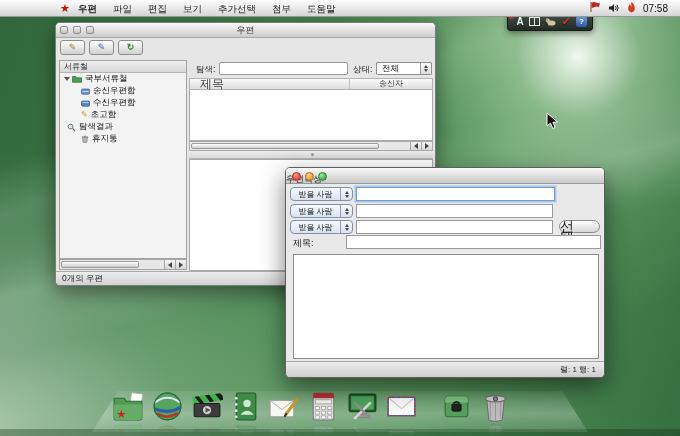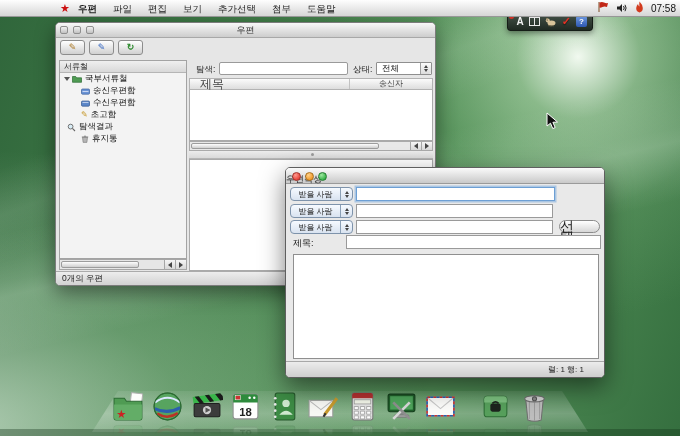--- a/index.html
+++ b/index.html
@@ -15,21 +15,21 @@
   .s2{left:-40px;top:40px;width:800px;height:90px;transform:rotate(-20deg);
       background:linear-gradient(rgba(255,255,255,0),rgba(240,255,240,.10) 50%,rgba(255,255,255,0));}
   .floor-dark{position:absolute;left:0;bottom:0;width:680px;height:7px;background:rgba(18,48,24,.35);z-index:1;}
 
   
   .menubar{position:absolute;left:0;top:0;width:680px;height:17px;z-index:40;display:flex;align-items:center;
     background:linear-gradient(#fefefe,#d6d6d6);border-bottom:1px solid #979797;}
   .mb-star{margin-left:60px;font-size:11px;line-height:17px;color:#cc1111;}
   .mb-item{font-size:9.5px;color:#1b1b1b;padding:0 8px;line-height:17px;white-space:nowrap;}
   .mb-item.app{font-weight:bold;}
-  .mb-right{margin-left:auto;display:flex;align-items:center;gap:7px;padding-right:4px;}
+  .mb-right{margin-left:auto;display:flex;align-items:center;gap:7px;padding-right:12px;}
   .mb-time{font-size:10px;color:#111;}
 
   
   .palette{position:absolute;left:507px;top:12px;width:86px;height:19px;z-index:36;
     background:linear-gradient(#46544a,#1f2a22);border:1px solid #151d17;border-radius:3px;
     box-shadow:0 2px 6px rgba(0,0,0,.45);display:flex;align-items:center;justify-content:flex-end;gap:5px;padding:0 5px;}
   .pal-close{position:absolute;left:1px;top:1px;width:5px;height:5px;border-radius:50%;background:#d03025;}
   .pal-a{color:#f2f2f2;font-size:10px;font-weight:bold;line-height:19px;}
   .pal-cols{width:11px;height:9px;border:1px solid #e8e8e8;display:flex;}
   .pal-cols i{flex:1;} .pal-cols i+i{border-left:1px solid #e8e8e8;}
@@ -115,21 +115,21 @@
   .cw-input{position:absolute;left:70px;top:0;height:14px;background:#fff;border:1px solid #9a9a9a;font-size:9px;padding:0 3px;font-family:inherit;}
   .row1 .cw-input{width:199px;border:1px solid #6d9fd4;box-shadow:0 0 0 1.5px rgba(120,170,220,.55);}
   .row2 .cw-input{width:197px;} .row3 .cw-input{width:197px;}
   .select-btn{position:absolute;left:273px;top:0;width:41px;height:13px;background:linear-gradient(#fff,#d6d6d6);
     border:1px solid #8b8b8b;border-radius:7px;font-size:14px;line-height:11px;text-align:left;color:#222;}
   .subject-label{position:absolute;left:7px;top:2px;font-size:9px;color:#111;}
   .row-subject .cw-input{left:60px;width:255px;}
   .cw-body{position:absolute;left:7px;top:86px;width:306px;height:105px;background:#fff;border:1px solid #8f8f8f;
     resize:none;font-size:9px;font-family:inherit;}
   .cw-status{position:absolute;left:0;right:0;bottom:0;height:16px;background:linear-gradient(#ececec,#cecece);
-    border-top:1px solid #a8a8a8;border-radius:0 0 4px 4px;font-size:8px;color:#222;line-height:15px;text-align:right;padding-right:20px;}
+    border-top:1px solid #a8a8a8;border-radius:0 0 4px 4px;font-size:8px;color:#222;line-height:15px;text-align:right;padding-right:8px;}
 
   
   .dock-shelf{position:absolute;left:92px;top:391px;width:496px;height:41px;z-index:2;
     background:linear-gradient(rgba(255,255,255,.08),rgba(255,255,255,.28) 55%,rgba(255,255,255,.10));
     clip-path:polygon(26px 0,470px 0,496px 41px,0 41px);}
   .dock-icons{position:absolute;left:110px;top:385px;display:flex;align-items:flex-end;gap:3px;z-index:3;}
   .dock-icon{width:36px;height:38px;display:flex;align-items:flex-end;justify-content:center;
     -webkit-box-reflect:below 0 linear-gradient(transparent 68%, rgba(255,255,255,.28));}
   .dock-icon svg{width:33px;height:33px;display:block;}
   .dock-gap{width:13px;}
@@ -374,30 +374,20 @@
           <rect x="3" y="5" width="27" height="7" fill="#39b54a"></rect>
           <path d="M5 5l4 7h4l-4-7zM15 5l4 7h4l-4-7zM25 5l4 7h3v-4l-2-3z" fill="#1a1a1a"></path>
         </g>
         <rect x="4" y="13" width="25" height="13" rx="1.5" fill="#3c3c3c" stroke="#1e1e1e"></rect>
         <circle cx="16.5" cy="19.5" r="4" fill="#cfcfcf"></circle>
         <polygon points="15,17 20,19.5 15,22" fill="#555"></polygon>
       </svg>
     </div>
     <div class="dock-icon">
       <svg viewBox="0 0 32 32">
-        <rect x="4" y="4" width="24" height="24" rx="2.5" fill="#fff" stroke="#8f8f8f"></rect>
-        <path d="M4 6.5a2.5 2.5 0 0 1 2.5-2.5h19a2.5 2.5 0 0 1 2.5 2.5V12H4z" fill="#2e8b3d"></path>
-        <rect x="6" y="5.5" width="5" height="4" fill="#c33" stroke="#fff" stroke-width="0.5"></rect>
-        <circle cx="20" cy="7.5" r="1.2" fill="#fff"></circle>
-          <circle cx="24.5" cy="7.5" r="1.2" fill="#fff"></circle>
-        <text x="16" y="25" font-size="11" fill="#222" text-anchor="middle" font-weight="bold">18</text>
-      </svg>
-    </div>
-    <div class="dock-icon">
-      <svg viewBox="0 0 32 32">
         <rect x="7" y="3" width="19" height="26" rx="2" fill="#3d8c45" stroke="#26592c"></rect>
         <circle cx="7" cy="8" r="1.3" fill="#e8e8e8"></circle>
           <circle cx="7" cy="14" r="1.3" fill="#e8e8e8"></circle>
         <circle cx="7" cy="20" r="1.3" fill="#e8e8e8"></circle>
           <circle cx="7" cy="26" r="1.3" fill="#e8e8e8"></circle>
         <circle cx="17.5" cy="13" r="3.6" fill="#cfe8cf"></circle>
         <path d="M11 24 q6.5 -8 13 0 z" fill="#cfe8cf"></path>
       </svg>
     </div>
     <div class="dock-icon">

